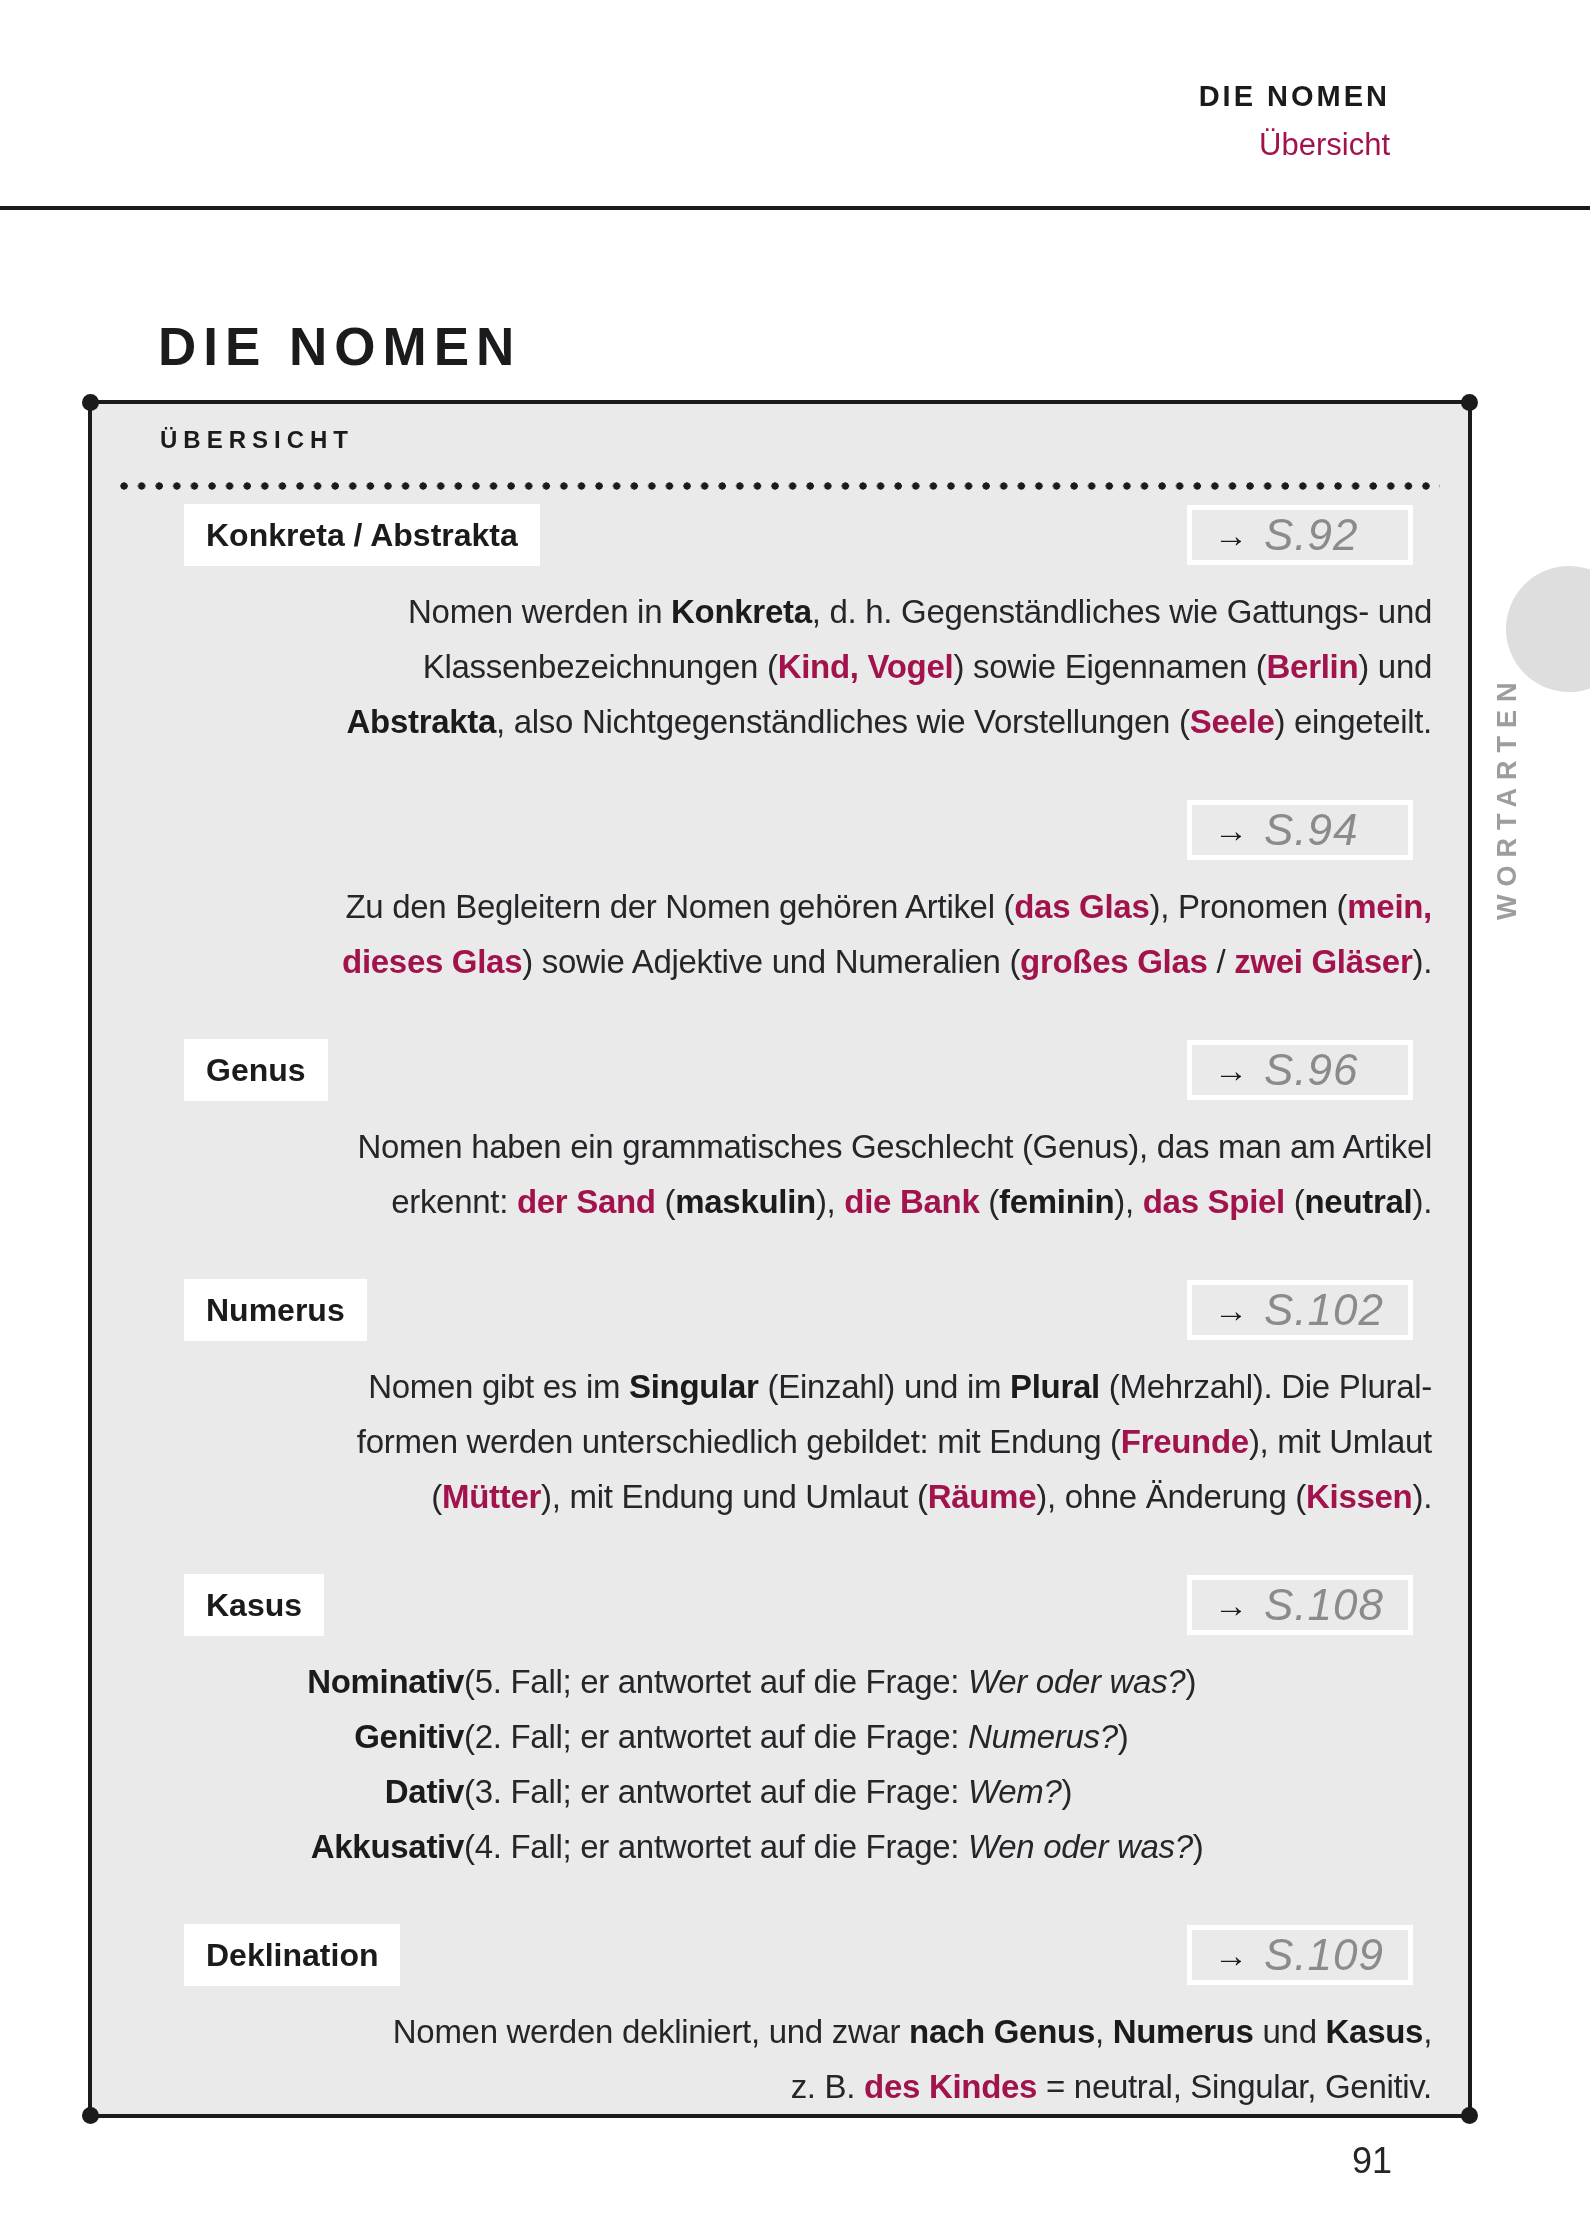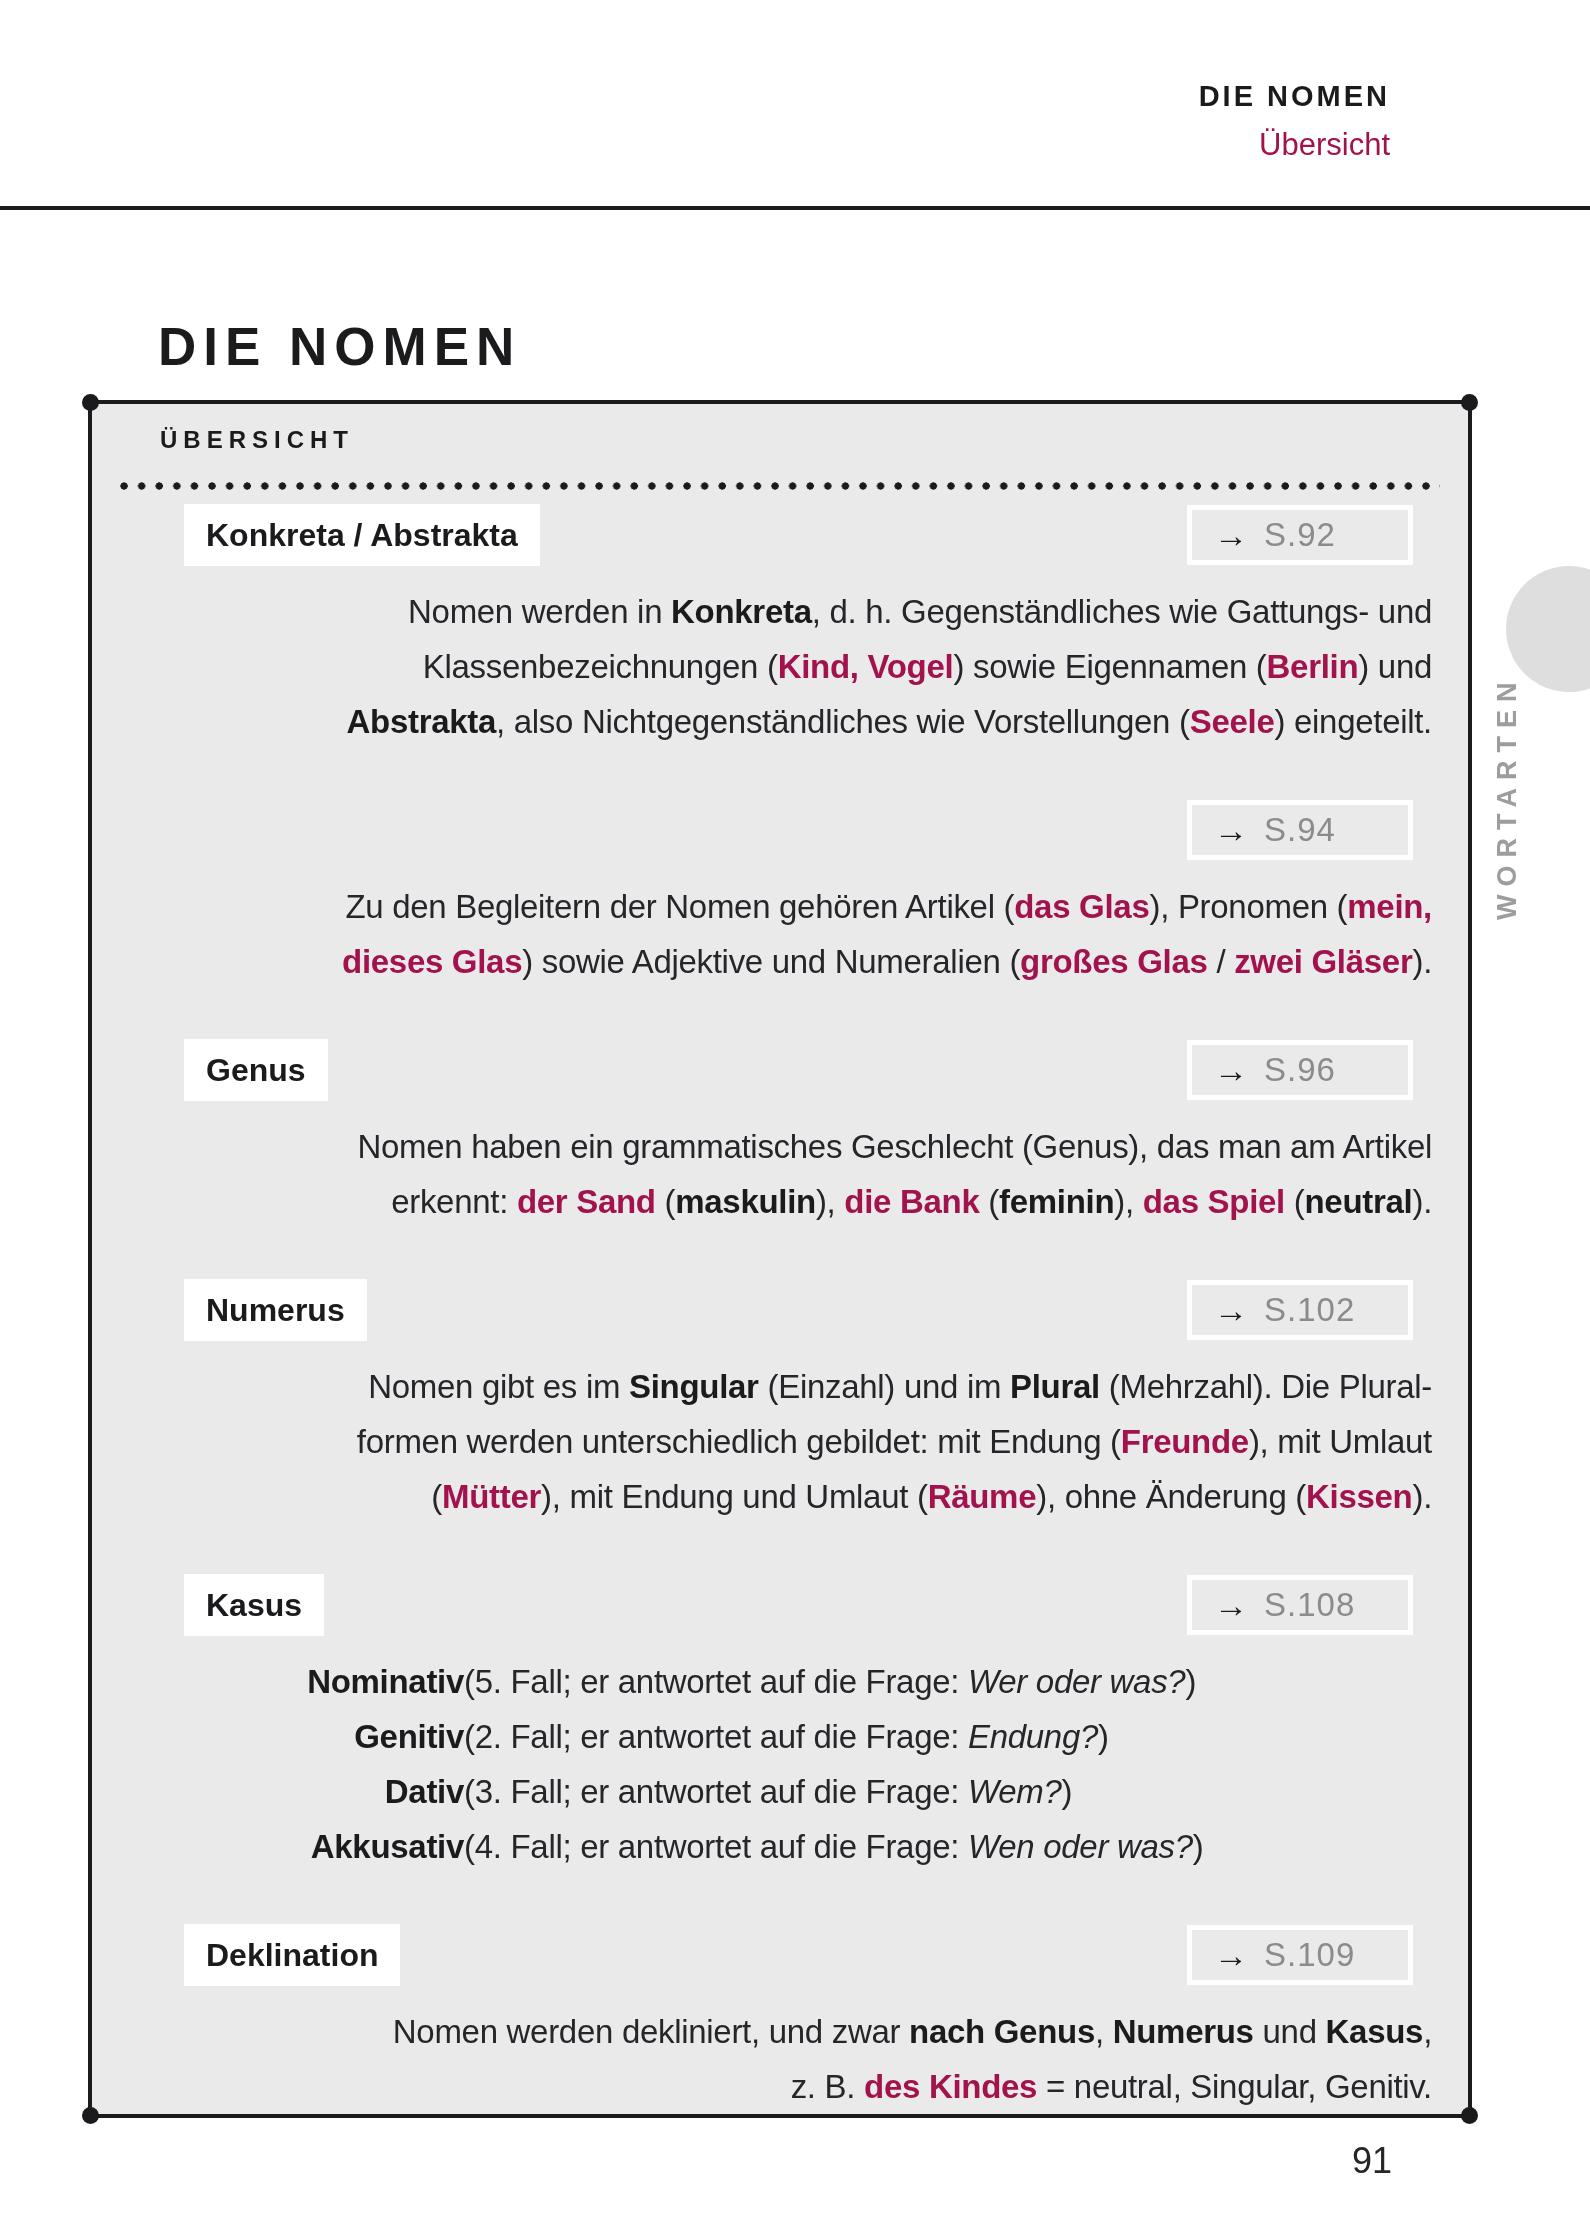--- a/index.html
+++ b/index.html
@@ -32,21 +32,21 @@
 
   
   .sec{margin-top:50px;margin-left:44px;}
   .sec:first-of-type{margin-top:14px;}
   .sec-head{position:relative;margin:0 55px 0 48px;height:62px;}
   .sec-label{display:inline-block;background:#ffffff;padding:12px 22px;font-size:32px;
              font-weight:700;color:#1b1b1e;line-height:38px;box-sizing:border-box;}
   .page-ref{position:absolute;right:0;top:1px;width:226px;height:60px;box-sizing:border-box;
             border:5px solid #ffffff;display:flex;align-items:center;gap:16px;padding-left:22px;}
   .ref-arrow{font-size:34px;color:#1b1b1e;line-height:1;font-weight:700;}
-  .ref-label{font-size:33px;color:#8b8b8b;letter-spacing:1px;}
+  .ref-label{font-size:44px;color:#8b8b8b;letter-spacing:1px;font-style:italic;}
 
   .sec-body{margin:18px 36px 0 68px;font-size:33px;line-height:55px;letter-spacing:-0.3px;
             color:#26262a;text-align:right;}
   .st-b{font-weight:700;color:#1b1b1e;}
   .st-m{color:var(--accent);font-weight:bold;}
   .st-i{font-style:italic;}
 
   .kasus-row{display:flex;}
   .kasus-term{width:260px;flex:none;font-weight:700;color:#1b1b1e;}
 
@@ -132,21 +132,21 @@
         <span class="ref-label">S.108</span>
       </span>
     </div>
     <div class="sec-body">
             <div class="kasus-row">
               <span class="kasus-term">Nominativ</span>
               <span class="kasus-def"><span>(5. Fall; er antwortet auf die Frage: </span><span class="st-i">Wer oder was?</span><span>)</span></span>
             </div>
             <div class="kasus-row">
               <span class="kasus-term">Genitiv</span>
-              <span class="kasus-def"><span>(2. Fall; er antwortet auf die Frage: </span><span class="st-i">Endung?</span><span>)</span></span>
+              <span class="kasus-def"><span>(2. Fall; er antwortet auf die Frage: </span><span class="st-i">Numerus?</span><span>)</span></span>
             </div>
             <div class="kasus-row">
               <span class="kasus-term">Dativ</span>
               <span class="kasus-def"><span>(3. Fall; er antwortet auf die Frage: </span><span class="st-i">Wem?</span><span>)</span></span>
             </div>
             <div class="kasus-row">
               <span class="kasus-term">Akkusativ</span>
               <span class="kasus-def"><span>(4. Fall; er antwortet auf die Frage: </span><span class="st-i">Wen oder was?</span><span>)</span></span>
             </div>
           </div>

